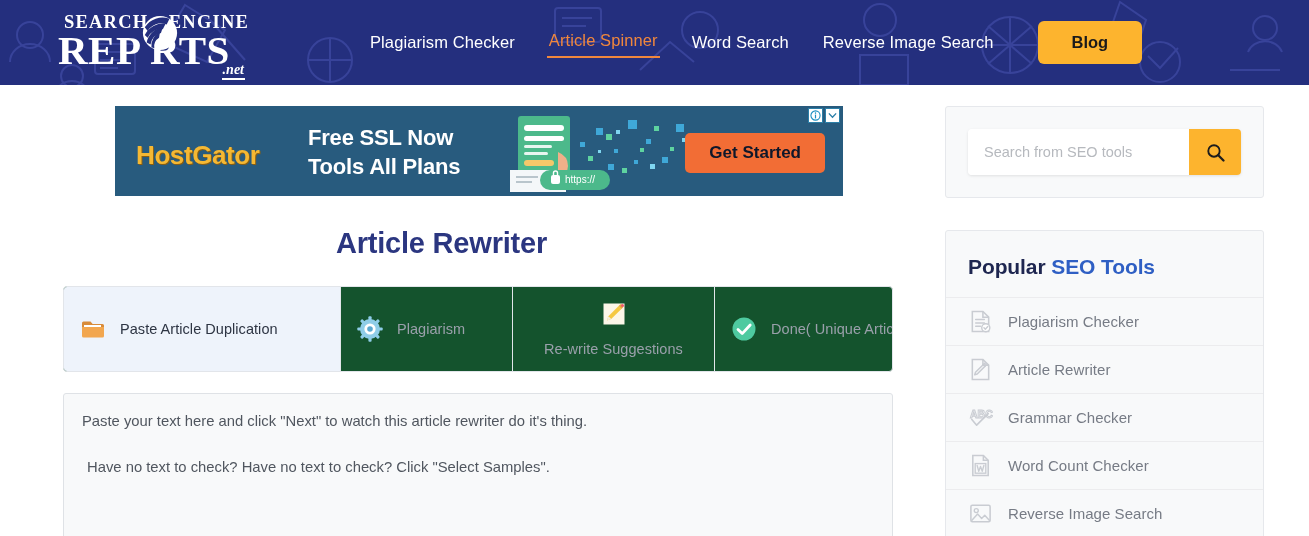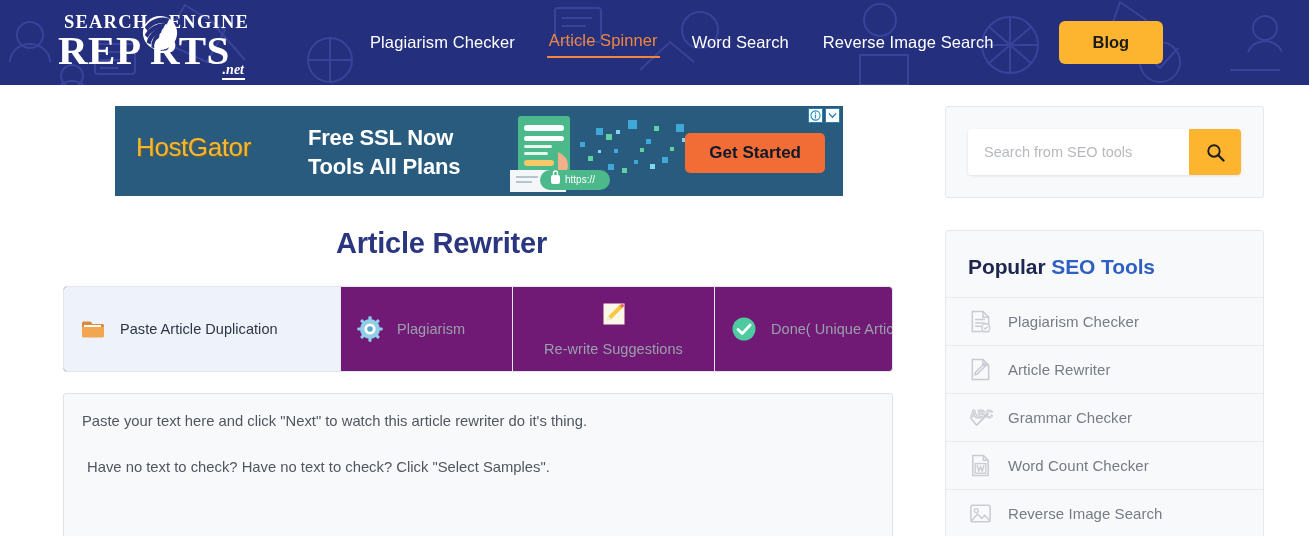--- a/index.html
+++ b/index.html
@@ -91,21 +91,21 @@
     white-space: nowrap;
     padding: 4px 2px;
     cursor: pointer;
   }
   .nav-item.active {
     color: #f0873d;
     border-bottom: 2px solid #f0873d;
     padding-bottom: 6px;
   }
   .blog-btn {
-    margin-left: 33px;
+    margin-left: 12px;
     background: #fdb42e;
     color: #1b1b1b;
     font-size: 16.5px;
     font-weight: bold;
     border: none;
     border-radius: 6px;
     padding: 12px 34px;
     cursor: pointer;
     font-family: "Liberation Sans", sans-serif;
   }
@@ -131,24 +131,24 @@
   .ad-banner {
     position: relative;
     margin: 21px 0 0 115px;
     width: 728px;
     height: 90px;
     background: #285b7e;
     overflow: hidden;
   }
   .ad-host {
     position: absolute;
-    left: 21px; top: 26px;
+    left: 21px; top: 34px;
     color: #f5b833;
     font-size: 26px;
-    font-weight: normal;
+    font-weight: bold;
     font-family: "Liberation Sans", sans-serif;
     letter-spacing: -0.4px;
     text-shadow: 1px 1px 0 #8a5f12;
   }
   .ad-head {
     position: absolute;
     left: 193px; top: 17px;
     color: #ffffff;
     font-size: 22px;
     font-weight: bold;
@@ -199,21 +199,21 @@
   }
 
   
   .tabs {
     display: flex;
     margin: 26px 0 0 63px;
     width: 830px;
     border: 1px solid #e2e5ea;
     border-radius: 4px;
     overflow: hidden;
-    background: #701a75;
+    background: #14532d;
   }
   .tab {
     display: flex;
     align-items: center;
     gap: 14px;
     padding: 14px 16px;
     border-right: 1px solid #e2e5ea;
     cursor: pointer;
     flex: none;
   }

